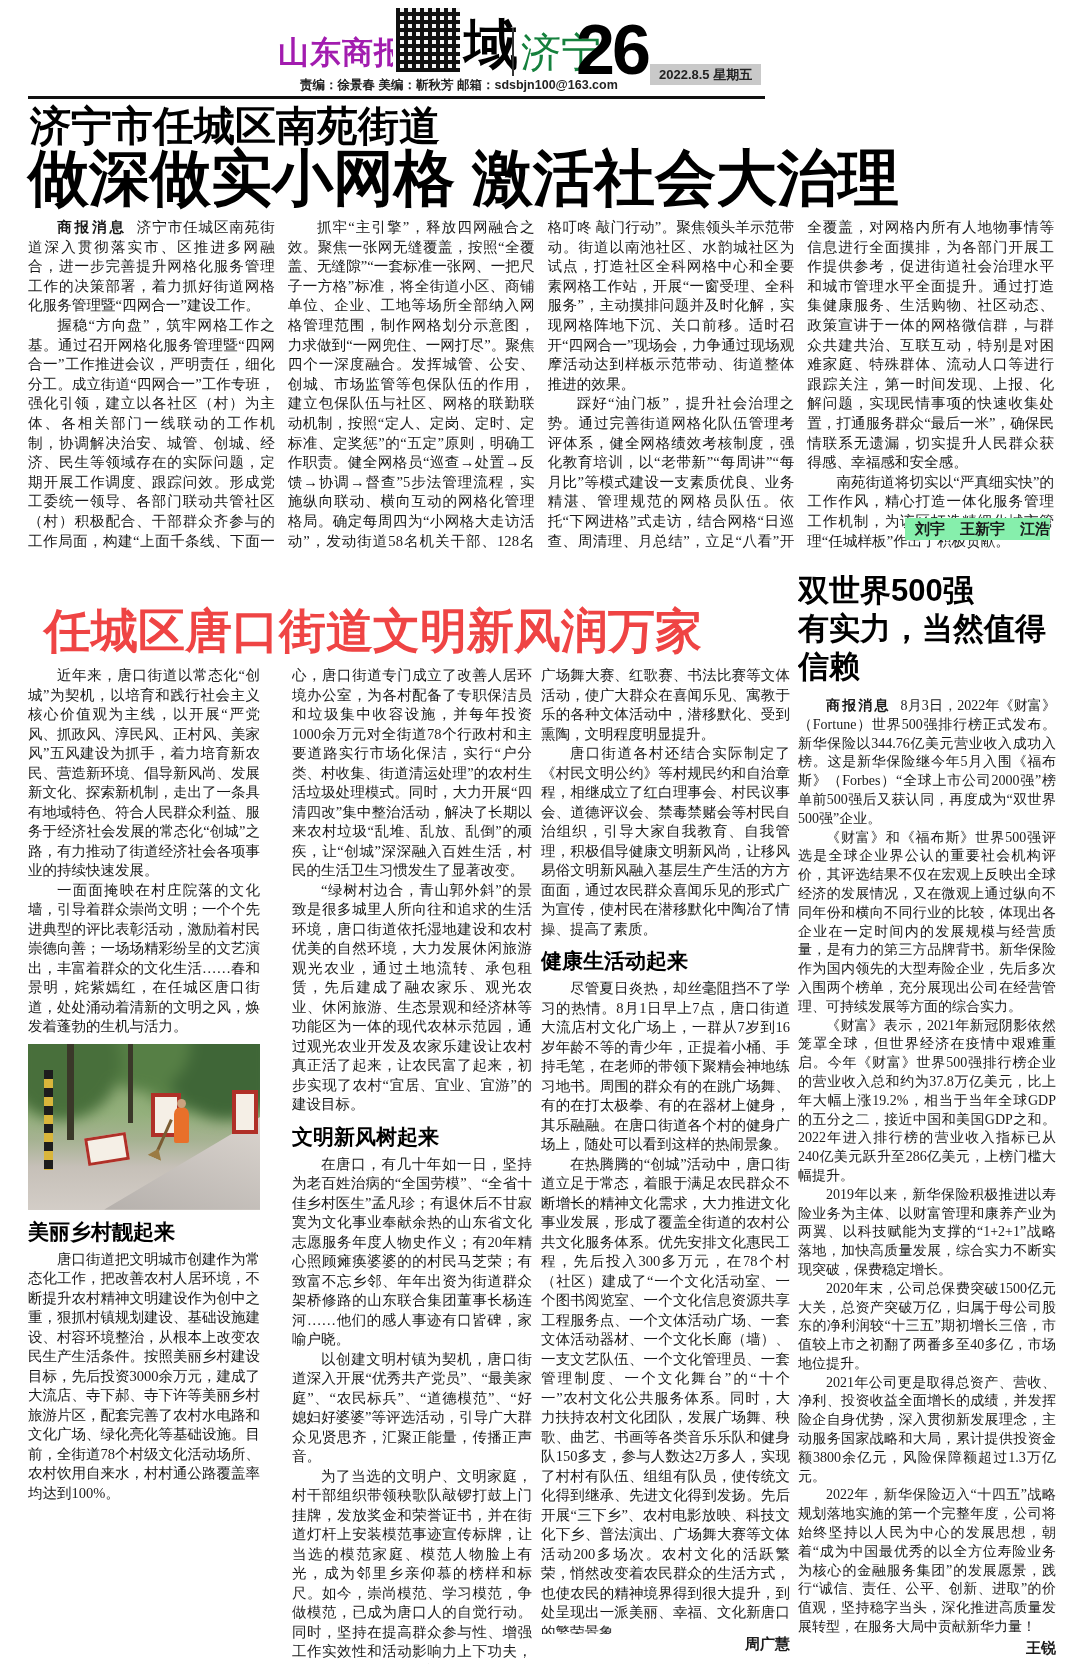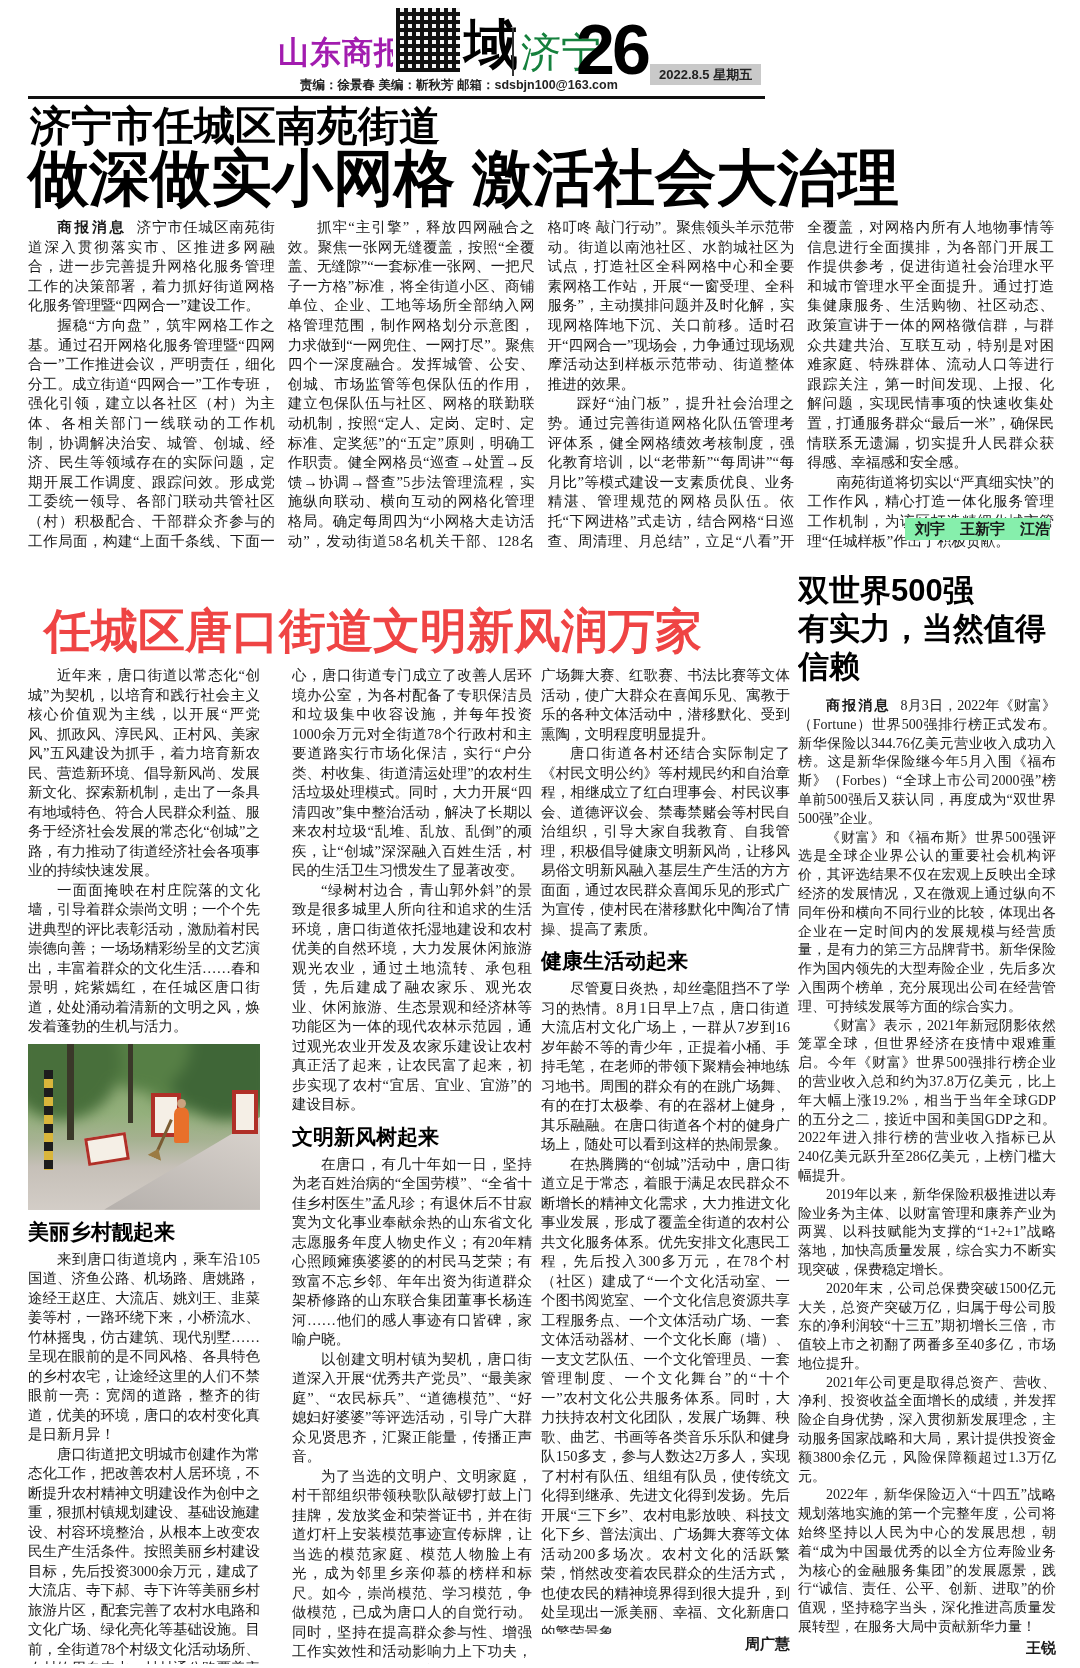--- a/index.html
+++ b/index.html
@@ -129,21 +129,20 @@
         <div class="ph-trunk t2"></div>
         <div class="ph-pole"></div>
         <div class="ph-sign s1"></div>
         <div class="ph-sign s2"></div>
         <div class="ph-sign s3"></div>
         <div class="ph-broom"></div>
         <div class="ph-worker"></div>
       </div>
       <h3 class="subhead">美丽乡村靓起来</h3>
       <div>
-          <p class="para">来到唐口街道境内，乘车沿105国道、济鱼公路、机场路、唐姚路，途经王赵庄、大流店、姚刘王、韭菜姜等村，一路环绕下来，小桥流水、竹林摇曳，仿古建筑、现代别墅……呈现在眼前的是不同风格、各具特色的乡村农宅，让途经这里的人们不禁眼前一亮：宽阔的道路，整齐的街道，优美的环境，唐口的农村变化真是日新月异！</p>
           <p class="para">唐口街道把文明城市创建作为常态化工作，把改善农村人居环境，不断提升农村精神文明建设作为创中之重，狠抓村镇规划建设、基础设施建设、村容环境整治，从根本上改变农民生产生活条件。按照美丽乡村建设目标，先后投资3000余万元，建成了大流店、寺下郝、寺下许等美丽乡村旅游片区，配套完善了农村水电路和文化广场、绿化亮化等基础设施。目前，全街道78个村级文化活动场所、农村饮用自来水，村村通公路覆盖率均达到100%。</p>
         </div>
     </div>
 
     <div class="a2col a2c2">
       <div>
           <p class="para cont">心，唐口街道专门成立了改善人居环境办公室，为各村配备了专职保洁员和垃圾集中收容设施，并每年投资1000余万元对全街道78个行政村和主要道路实行市场化保洁，实行“户分类、村收集、街道清运处理”的农村生活垃圾处理模式。同时，大力开展“四清四改”集中整治活动，解决了长期以来农村垃圾“乱堆、乱放、乱倒”的顽疾，让“创城”深深融入百姓生活，村民的生活卫生习惯发生了显著改变。</p>
           <p class="para">“绿树村边合，青山郭外斜”的景致是很多城里人所向往和追求的生活环境，唐口街道依托湿地建设和农村优美的自然环境，大力发展休闲旅游观光农业，通过土地流转、承包租赁，先后建成了融农家乐、观光农业、休闲旅游、生态景观和经济林等功能区为一体的现代农林示范园，通过观光农业开发及农家乐建设让农村真正活了起来，让农民富了起来，初步实现了农村“宜居、宜业、宜游”的建设目标。</p>
         </div>
       <h3 class="subhead">文明新风树起来</h3>

